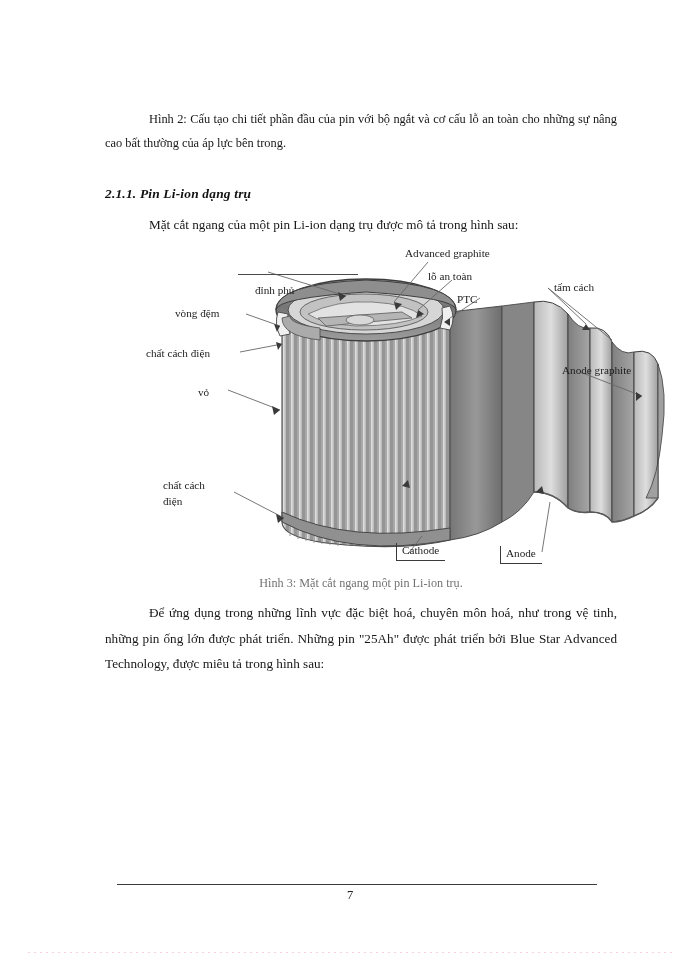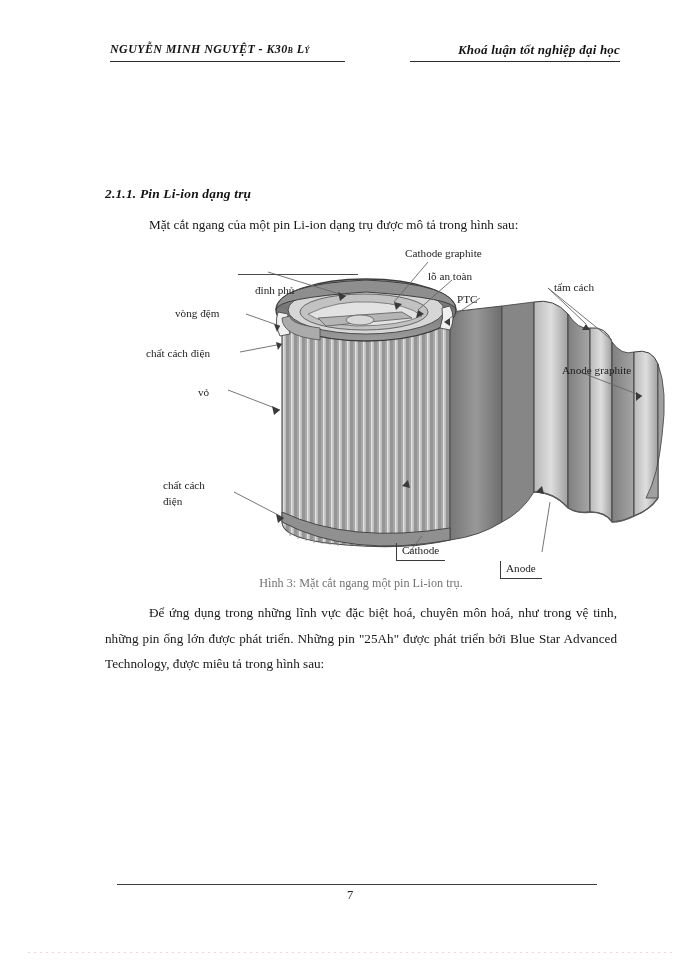--- a/index.html
+++ b/index.html
@@ -154,27 +154,22 @@
     height: 1px;
     background: repeating-linear-gradient(to right, #f7c9d4 0 2px, transparent 2px 6px);
     opacity: 0.85;
   }
 </style>
 </head>
 <body>
 
 <div class="page">
 
-  <div class="header">
-    <div class="header-left">NGUYỄN MINH NGUYỆT - K30b Lý</div>
-    <div class="header-right">Khoá luận tốt nghiệp đại học</div>
-    <div class="header-rule-left"></div>
-    <div class="header-rule-right"></div>
-  </div>
-
+
+  <div class="body-text para-fig2 p-indent">Hình 2: Cấu tạo chi tiết phần đầu của pin với bộ ngắt và cơ cấu lỗ an toàn cho những sự nâng cao bất thường của áp lực bên trong.</div>
 
   <div class="heading">2.1.1. Pin Li-ion dạng trụ</div>
 
   <div class="body-text para-intro p-indent">Mặt cắt ngang của một pin Li-ion dạng trụ được mô tả trong hình sau:</div>
 
   <div class="figure">
 
     <svg class="fig-svg" width="520" height="330" viewBox="0 0 520 330">
       <defs>
         <linearGradient id="canBody" x1="0" y1="0" x2="1" y2="0">
@@ -308,42 +303,42 @@
         <polygon points="436,84 432,90 440,90"></polygon>
         <polygon points="492,156 486,152 486,161"></polygon>
         <polygon points="258,240 252,246 260,248"></polygon>
         <polygon points="392,246 386,252 394,254"></polygon>
       </g>
     </svg>
 
     <div class="fig-label" style="left:105px; top:16px;margin-top:27px;">đỉnh phủ</div>
     <div class="lead-rule" style="left:88px; top:34px; width:120px;"></div>
 
-    <div class="fig-label" style="left:255px; top:6px;">Cathode graphite</div>
+    <div class="fig-label" style="left:255px; top:6px;">Advanced graphite</div>
 
     <div class="fig-label" style="left:278px; top:29px;">lỗ an toàn</div>
 
     <div class="fig-label" style="left:307px; top:52px;">PTC</div>
 
     <div class="fig-label" style="left:25px; top:66px;">vòng đệm</div>
 
     <div class="fig-label" style="left:-4px; top:106px;">chất cách điện</div>
 
     <div class="fig-label" style="left:48px; top:145px;">vỏ</div>
 
     <div class="fig-label" style="left:13px; top:238px;">chất cách</div>
     <div class="fig-label" style="left:13px; top:254px;">điện</div>
 
     <div class="fig-label" style="left:404px; top:40px;">tấm cách</div>
 
     <div class="fig-label" style="left:412px; top:123px;text-align:right;">Anode graphite</div>
 
     <div class="fig-label boxed" style="left:246px; top:303px;">Cathode</div>
 
-    <div class="fig-label boxed" style="left:350px; top:321px;text-align:center;">Anode</div>
+    <div class="fig-label boxed" style="left:350px; top:306px;text-align:center;">Anode</div>
   </div>
 
   <div class="caption-fig3">Hình 3: Mặt cắt ngang một pin Li-ion trụ.</div>
 
   <div class="body-text para-last p-indent">Để ứng dụng trong những lĩnh vực đặc biệt hoá, chuyên môn hoá, như trong vệ tinh, những pin ống lớn được phát triển. Những pin "25Ah" được phát triển bởi Blue Star Advanced Technology, được miêu tả trong hình sau:</div>
 
   <div class="footer-rule"></div>
   <div class="page-number">7</div>
   <div class="scan-edge"></div>
 

